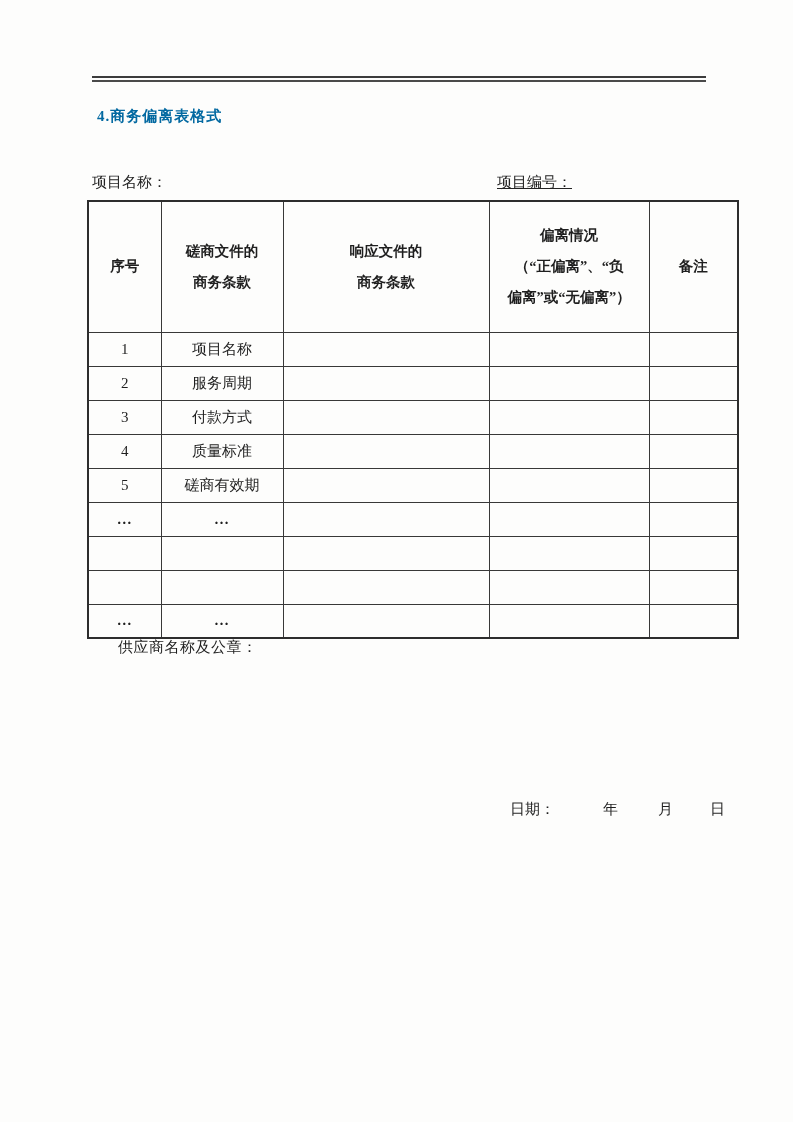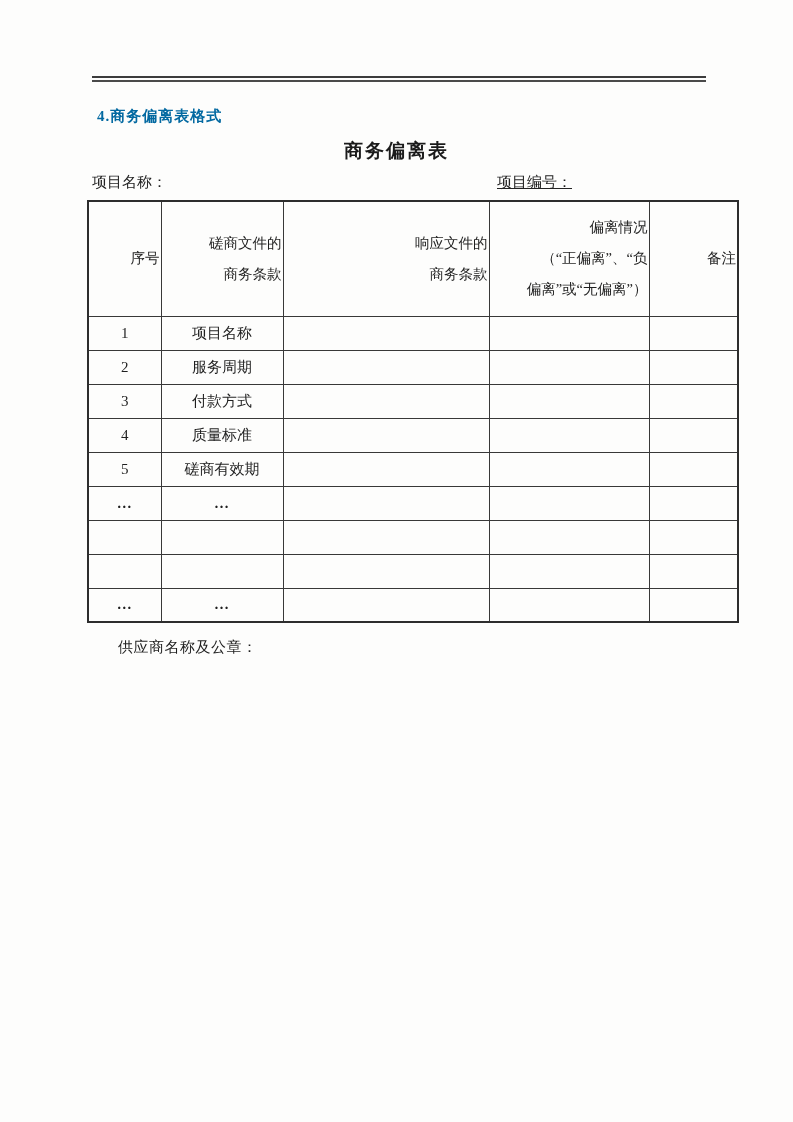--- a/index.html
+++ b/index.html
@@ -67,26 +67,25 @@
   }
   .deviation-table th, .deviation-table td {
     border: 1.5px solid #383838;
     text-align: center;
     vertical-align: middle;
     overflow: hidden;
   }
   .deviation-table { border: 2px solid #2d2d2d; }
   .deviation-table th {
     height: 96px;
-    font-weight: normal;
+    font-weight: bold;
     font-size: 14.5px;
     line-height: 2.15;
     white-space: pre-line;
-    padding: 10px 1px;
-    text-align: right;
+    padding: 18px 1px;
   }
   .deviation-table td {
     height: 34px;
     padding: 1px 3px;
   }
   .ellipsis-cell { letter-spacing: 1px; font-weight: bold; }
 
   .supplier-seal-line {
     position: absolute;
     left: 118px;
@@ -123,21 +122,20 @@
 </style>
 </head>
 <body>
 
 <div class="page">
 
   <div class="top-rule"></div>
 
   <div class="section-heading">4.商务偏离表格式</div>
 
-  <div class="doc-title">商务偏离表</div>
 
   <div class="labels-row">
     <span class="project-name-label">项目名称：</span>
     <span class="project-number-label">项目编号：</span>
   </div>
 
   <table class="deviation-table">
     <colgroup>
       <col style="width:73px">
       <col style="width:122px">
@@ -221,15 +219,21 @@
         <td></td>
         <td></td>
         <td></td>
       </tr>
     </tbody>
   </table>
 
   <div class="supplier-seal-line">供应商名称及公章：</div>
 
 
+  <div class="date-line">
+    <span class="dl-label">日期：</span>
+    <span class="dl-year">年</span>
+    <span class="dl-month">月</span>
+    <span class="dl-day">日</span>
+  </div>
 
 
 </div>
 
 </body></html>

